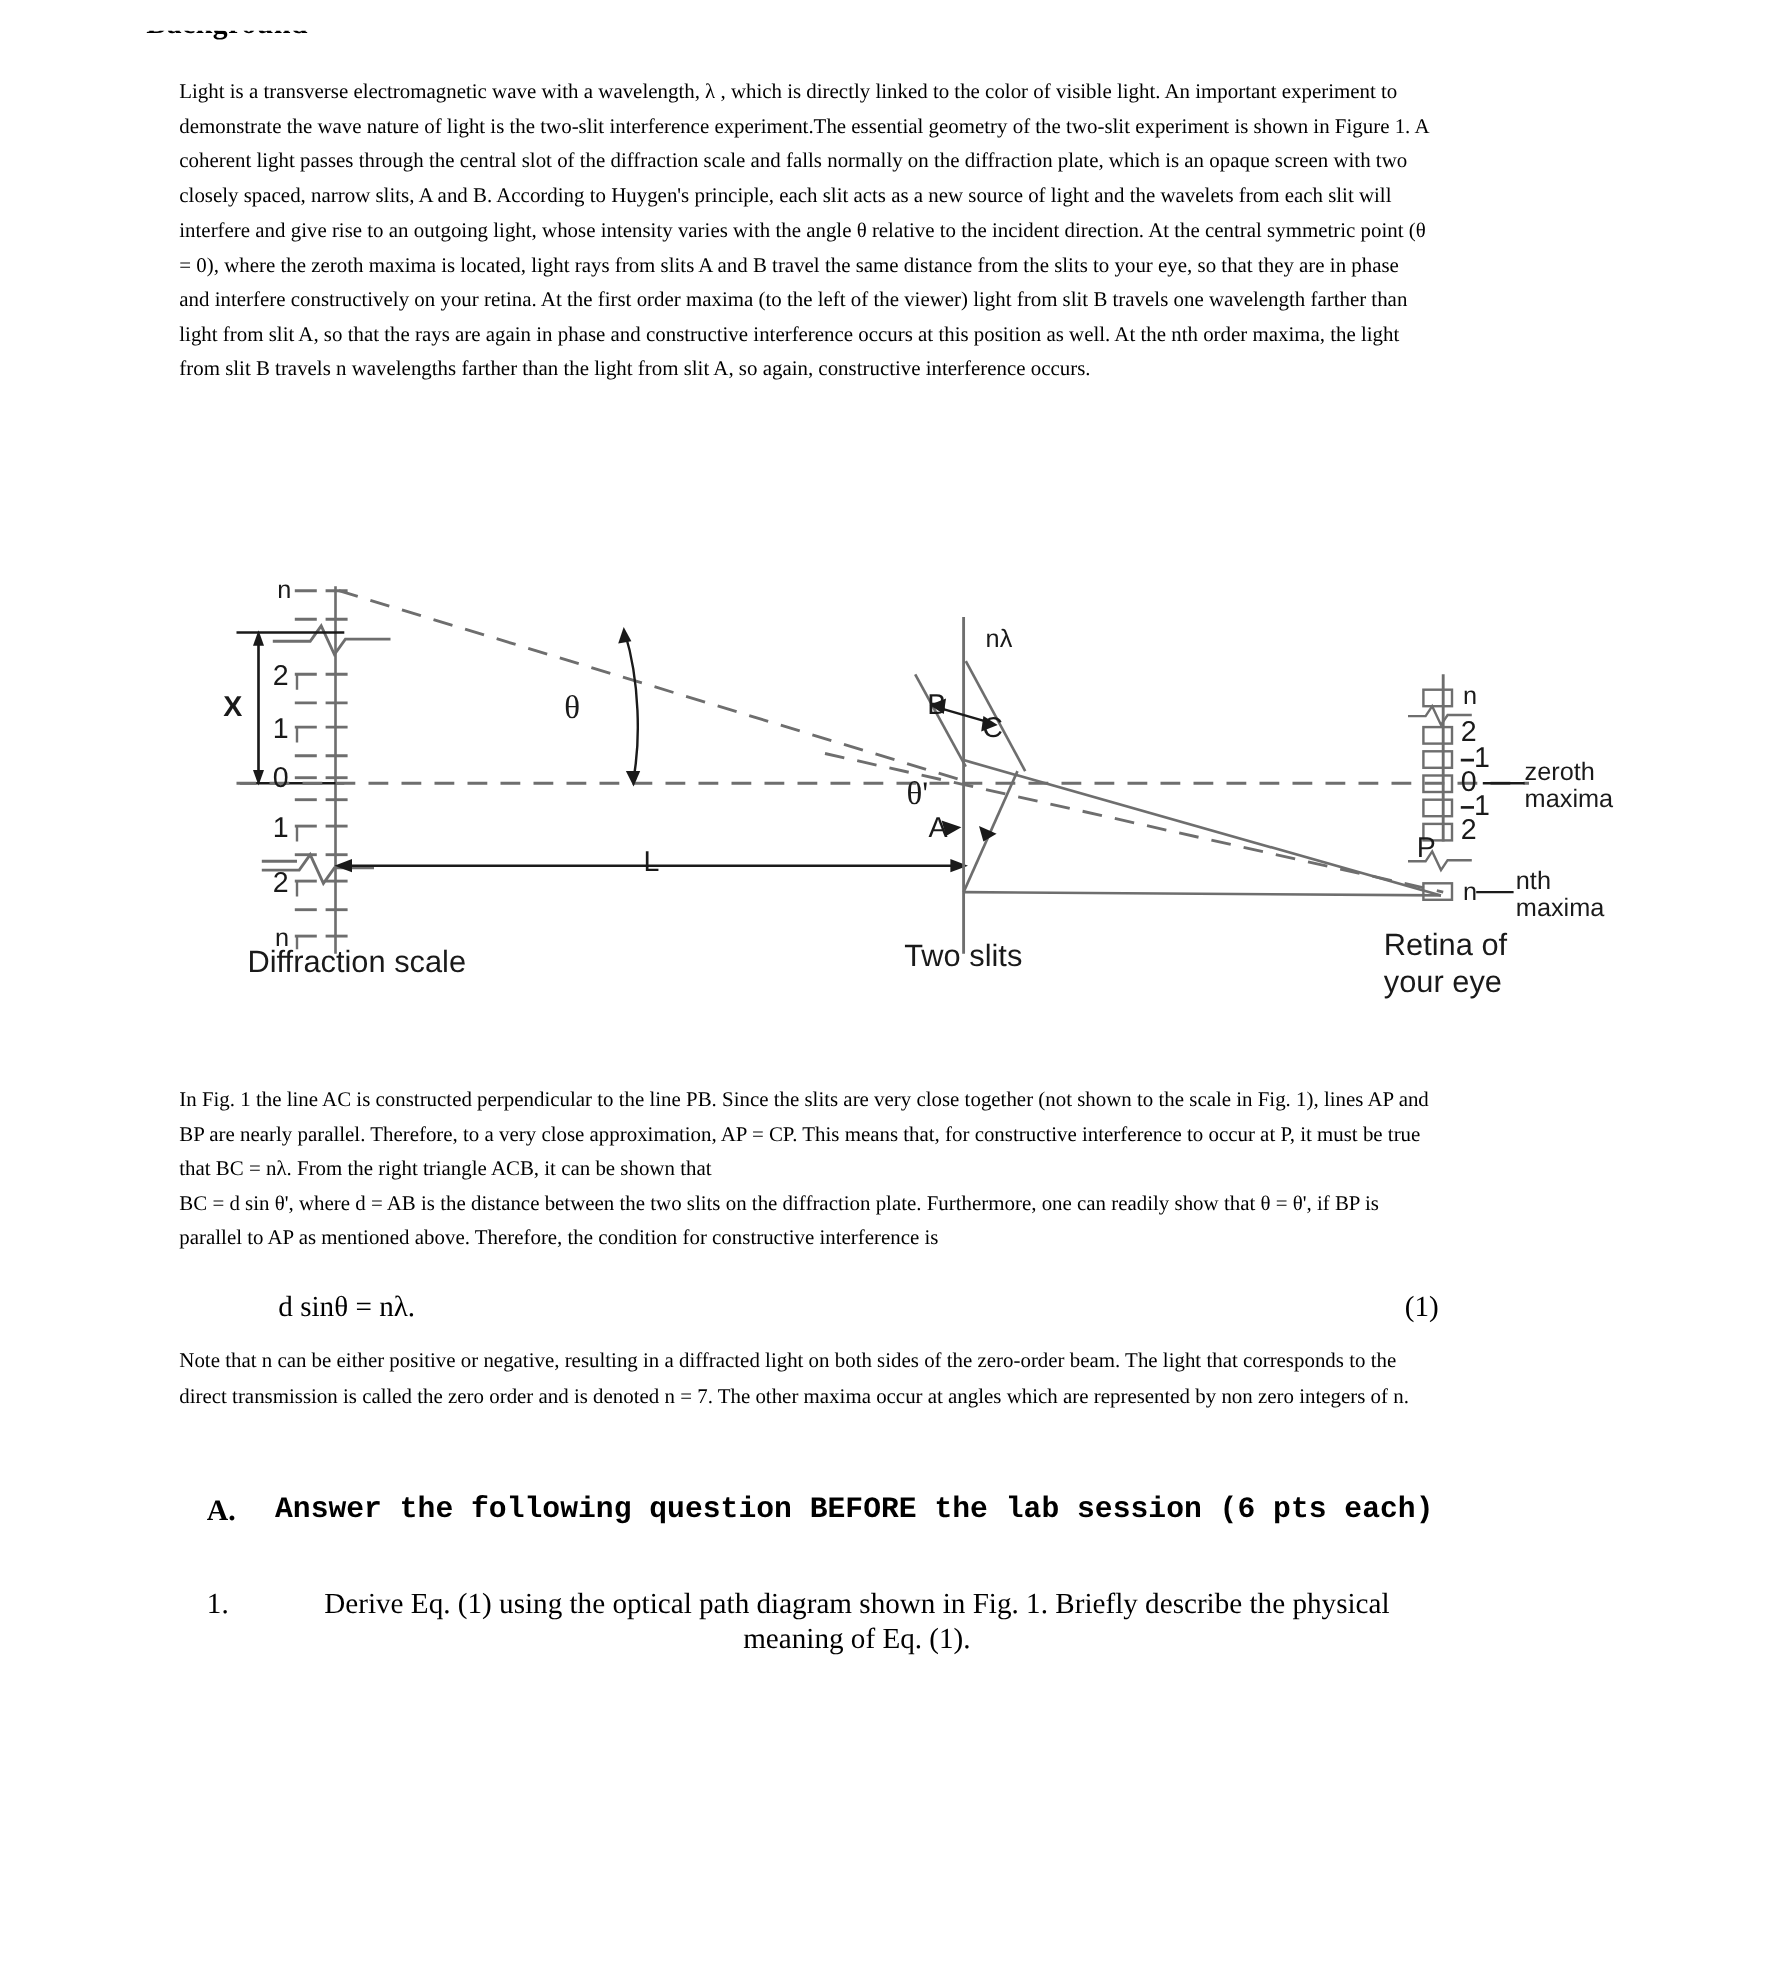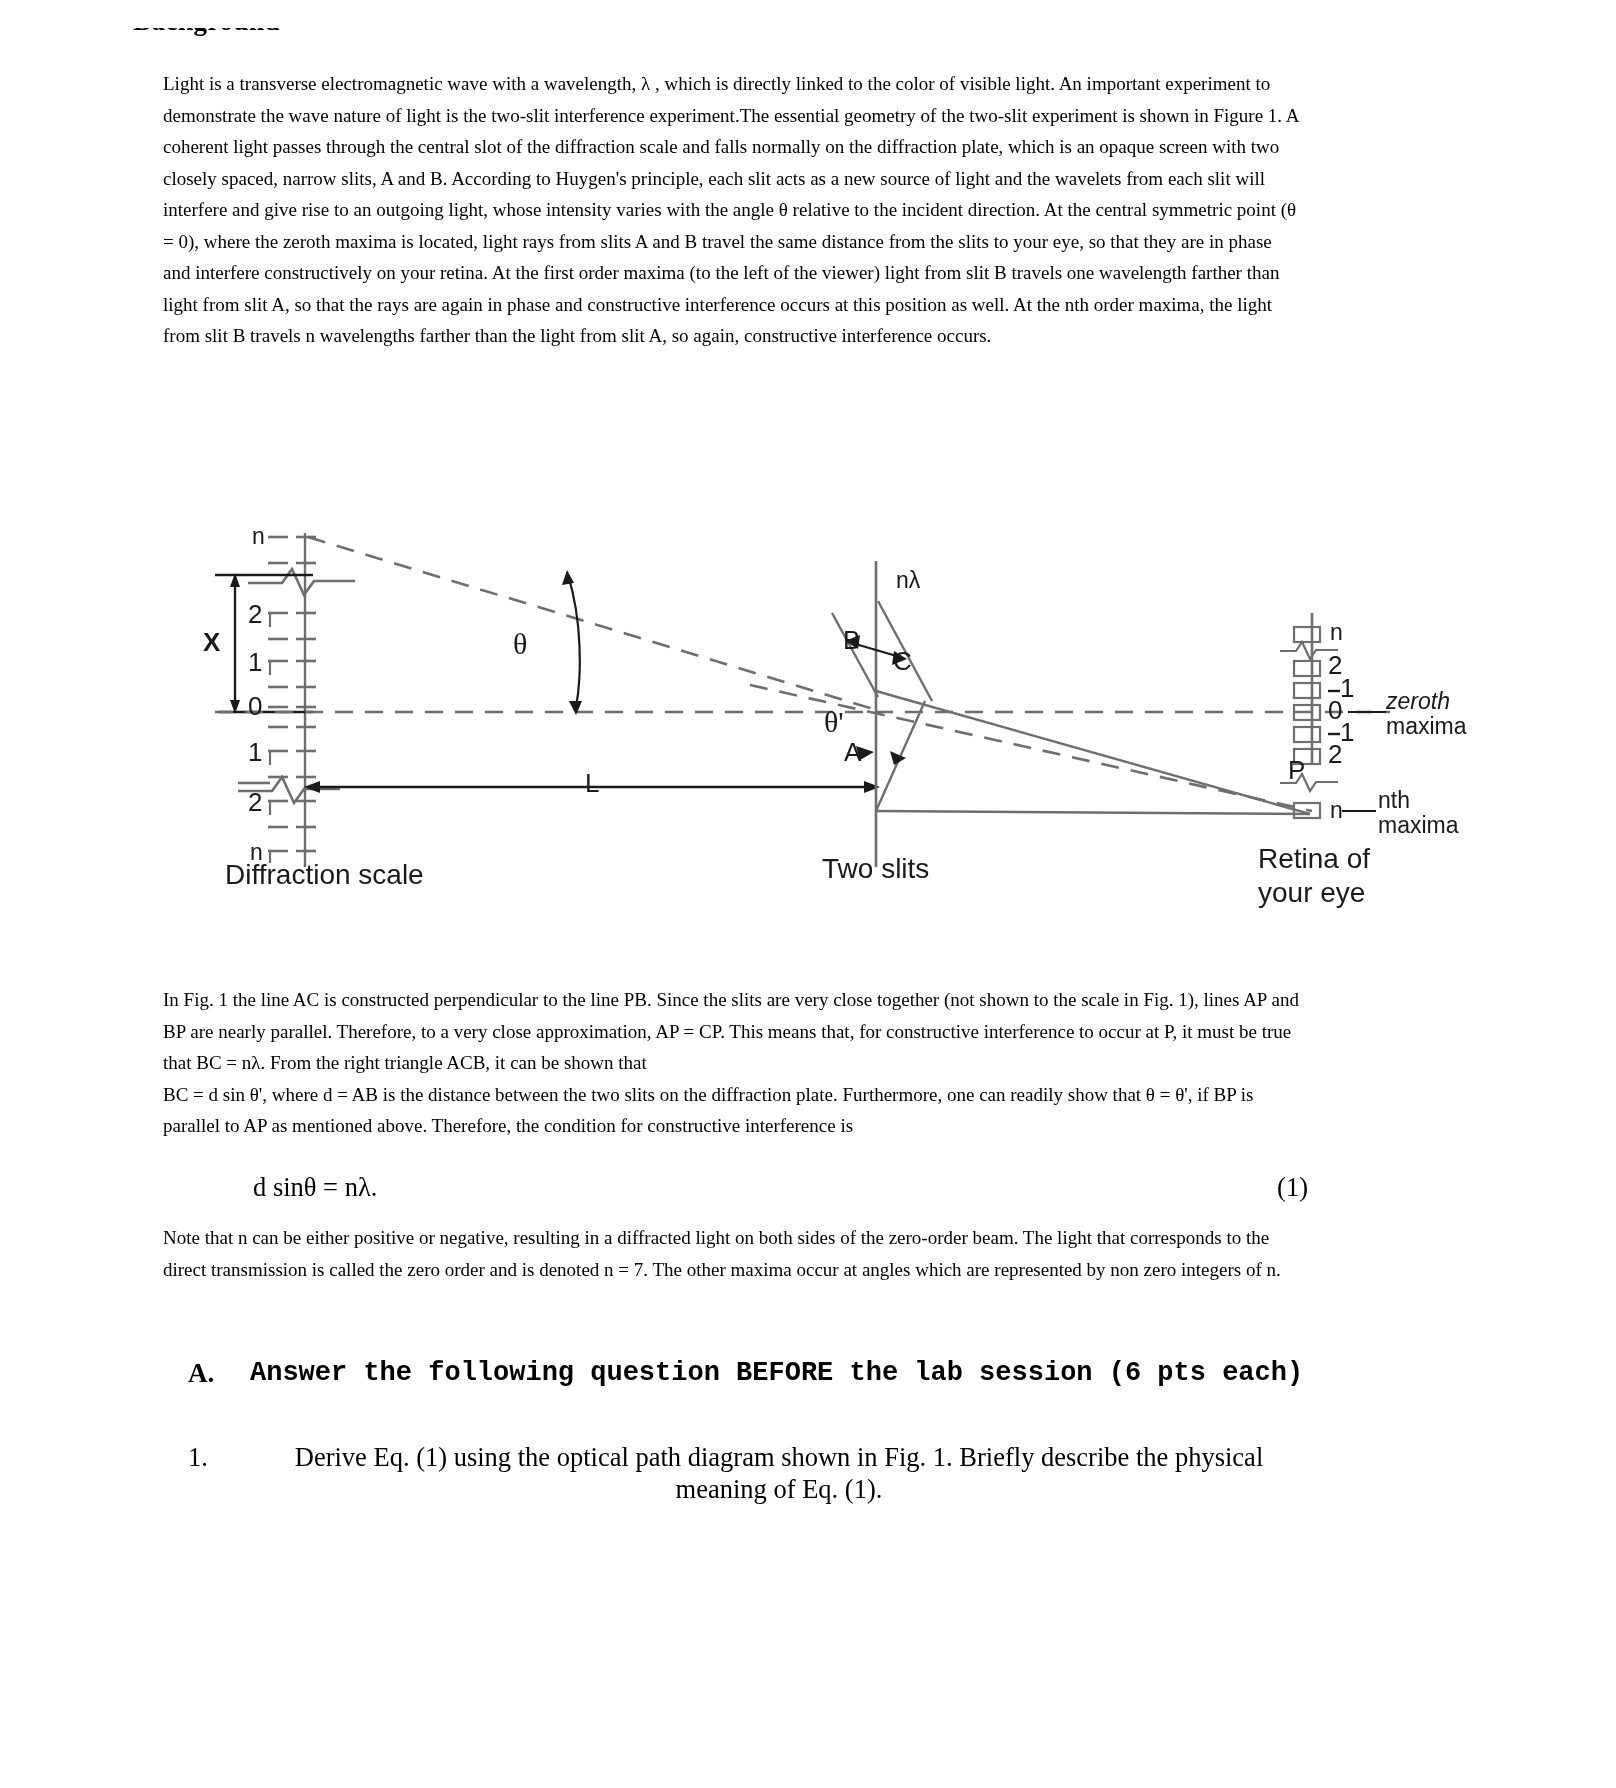--- a/index.html
+++ b/index.html
@@ -239,21 +239,21 @@
     <span class="fig-label lbl-lg" style="left:395px;top:253px;">L</span>
 
     <span class="fig-label lbl-md" style="left:1140px;top:104px;">n</span>
     <span class="fig-label lbl-lg" style="left:1138px;top:135px;">2</span>
     <span class="fig-label lbl-lg" style="left:1150px;top:158px;">1</span>
     <span class="fig-label lbl-lg" style="left:1138px;top:180px;">0</span>
     <span class="fig-label lbl-lg" style="left:1150px;top:202px;">1</span>
     <span class="fig-label lbl-lg" style="left:1138px;top:224px;">2</span>
     <span class="fig-label lbl-md" style="left:1140px;top:282px;">n</span>
 
-    <span class="fig-label lbl-md" style="left:1196px;top:173px;font-style:italic;">zeroth</span>
+    <span class="fig-label lbl-md" style="left:1196px;top:173px;">zeroth</span>
     <span class="fig-label lbl-md" style="left:1196px;top:198px;">maxima</span>
     <span class="fig-label lbl-md" style="left:1188px;top:272px;">nth</span>
     <span class="fig-label lbl-md" style="left:1188px;top:297px;">maxima</span>
 
     <span class="fig-label lbl-lg" style="left:1068px;top:328px;font-size:28px;">Retina of</span>
     <span class="fig-label lbl-lg" style="left:1068px;top:362px;font-size:28px;">your eye</span>
 
     <span class="fig-label lbl-lg" style="left:35px;top:344px;font-size:28px;text-align:right;">Diffraction scale</span>
     <span class="fig-label lbl-lg" style="left:632px;top:338px;font-size:28px;">Two slits</span>
   </div>

